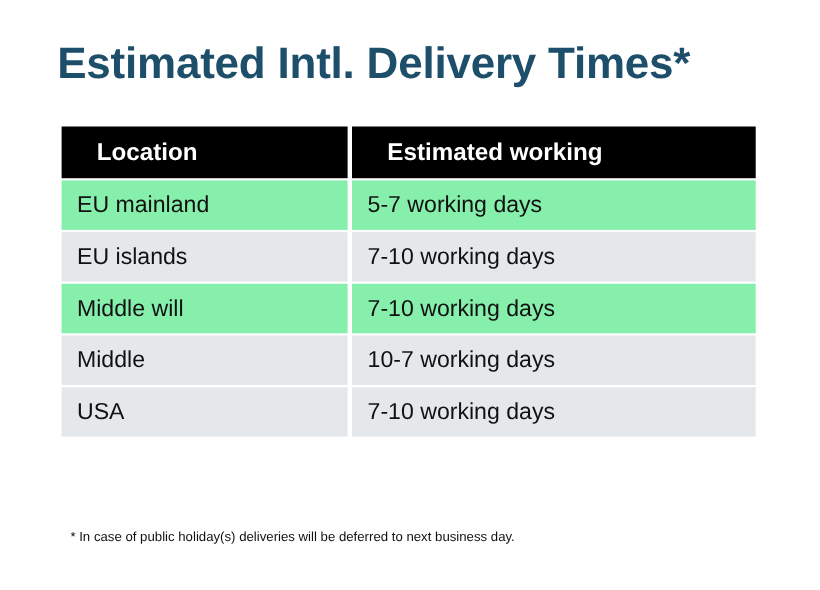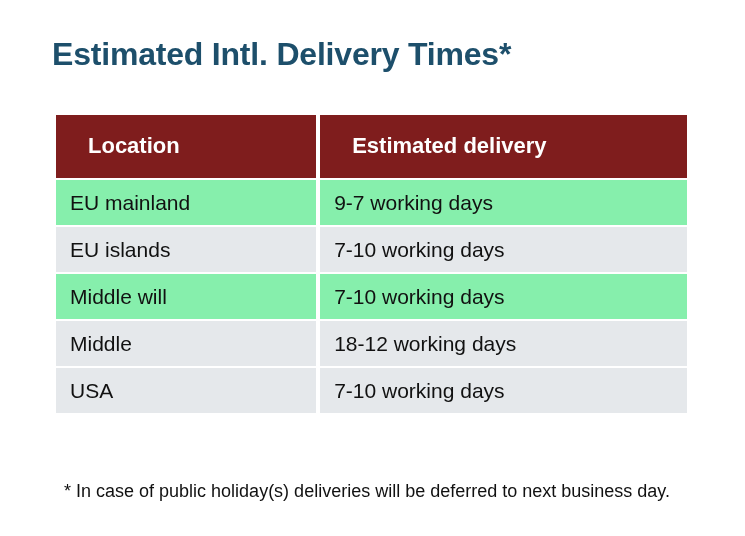--- a/index.html
+++ b/index.html
@@ -16,21 +16,21 @@
   .page {
     position: relative;
     width: 745px;
     height: 536px;
     background: #ffffff;
   }
   .page-title {
     position: absolute;
     left: 52px;
     top: 36px;
-    font-size: 32px;
+    font-size: 40px;
     font-weight: bold;
     letter-spacing: -0.2px;
     color: #1d4f6b;
     white-space: nowrap;
   }
   .delivery-table {
     position: absolute;
     left: 52px;
     top: 113px;
     width: 639px;
@@ -44,79 +44,79 @@
     text-align: left;
     vertical-align: middle;
     height: 45px;
     font-size: 21px;
     line-height: 1.1;
   }
   .col-location { width: 256px; }
   .col-delivery { width: 361px; }
 
   .delivery-table thead th {
-    background: #7f1d1d;
+    background: #000000;
     color: #ffffff;
     font-weight: bold;
     font-size: 22px;
-    height: 63px;
+    height: 47px;
     padding-left: 32px;
   }
   .delivery-table tbody tr.row-dark td {
     background: #86efac;
     color: #111111;
   }
   .delivery-table tbody tr.row-light td {
     background: #e5e8eb;
     color: #111111;
     margin-top: 28px;
   }
   .footnote {
     position: absolute;
     left: 64px;
     top: 481px;
-    font-size: 18px;
+    font-size: 12px;
     color: #111111;
     white-space: nowrap;
   }
 </style>
 </head>
 <body>
 
 <div class="page">
 
   <div class="page-title">Estimated Intl. Delivery Times*</div>
 
   <table class="delivery-table">
     <colgroup>
       <col class="col-location">
       <col class="col-delivery">
     </colgroup>
     <thead>
       <tr>
         <th>Location</th>
-        <th>Estimated delivery</th>
+        <th>Estimated working</th>
       </tr>
     </thead>
     <tbody>
       <tr class="row-dark">
         <td>EU mainland</td>
-        <td>9-7 working days</td>
+        <td>5-7 working days</td>
       </tr>
       <tr class="row-light">
         <td>EU islands</td>
         <td>7-10 working days</td>
       </tr>
       <tr class="row-dark">
         <td>Middle will</td>
         <td>7-10 working days</td>
       </tr>
       <tr class="row-light">
         <td>Middle</td>
-        <td>18-12 working days</td>
+        <td>10-7 working days</td>
       </tr>
       <tr class="row-light">
         <td>USA</td>
         <td>7-10 working days</td>
       </tr>
     </tbody>
   </table>
 
   <div class="footnote">* In case of public holiday(s) deliveries will be deferred to next business day.</div>
 

